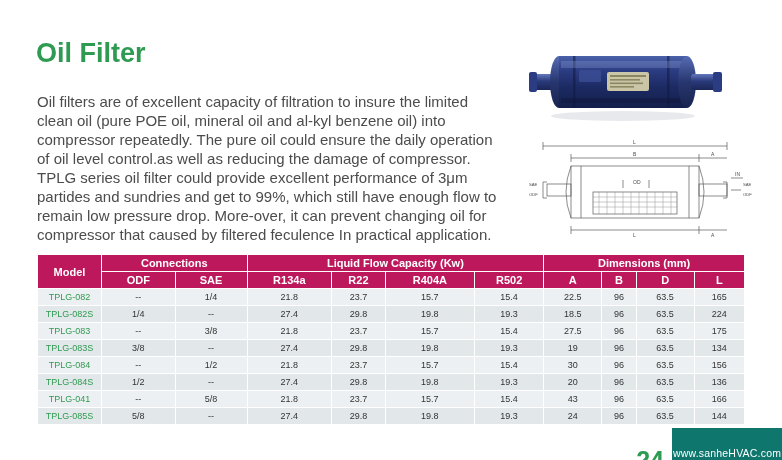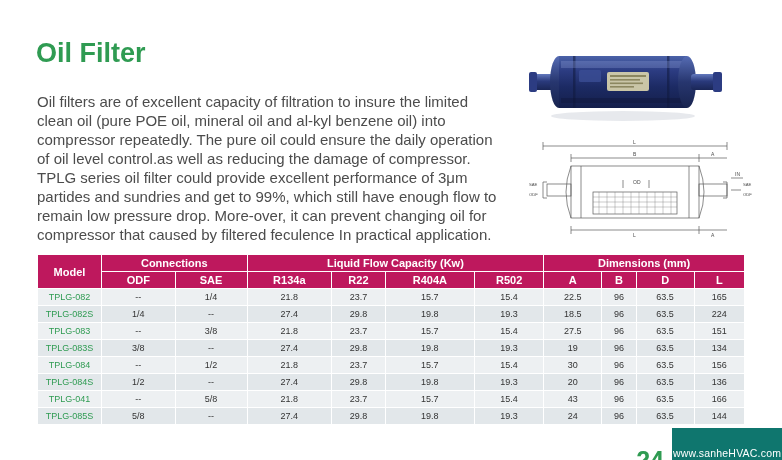--- a/index.html
+++ b/index.html
@@ -310,21 +310,21 @@
           <td class="model-cell">TPLG-083</td>
           <td>--</td>
           <td>3/8</td>
           <td>21.8</td>
           <td>23.7</td>
           <td>15.7</td>
           <td>15.4</td>
           <td>27.5</td>
           <td>96</td>
           <td>63.5</td>
-          <td>151</td>
+          <td>175</td>
         </tr>
         <tr>
           <td class="model-cell">TPLG-083S</td>
           <td>3/8</td>
           <td>--</td>
           <td>27.4</td>
           <td>29.8</td>
           <td>19.8</td>
           <td>19.3</td>
           <td>19</td>

